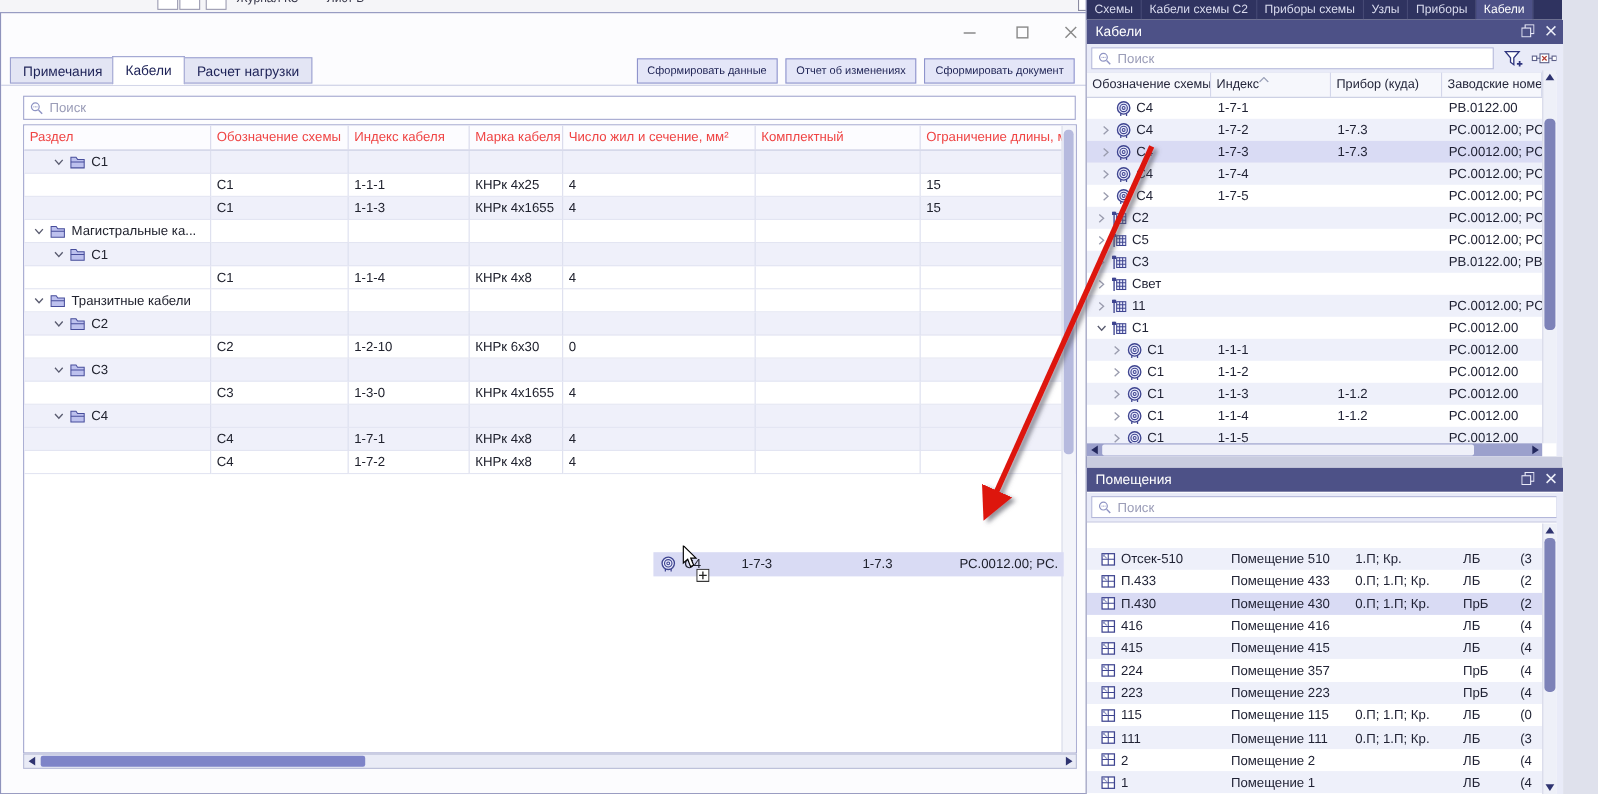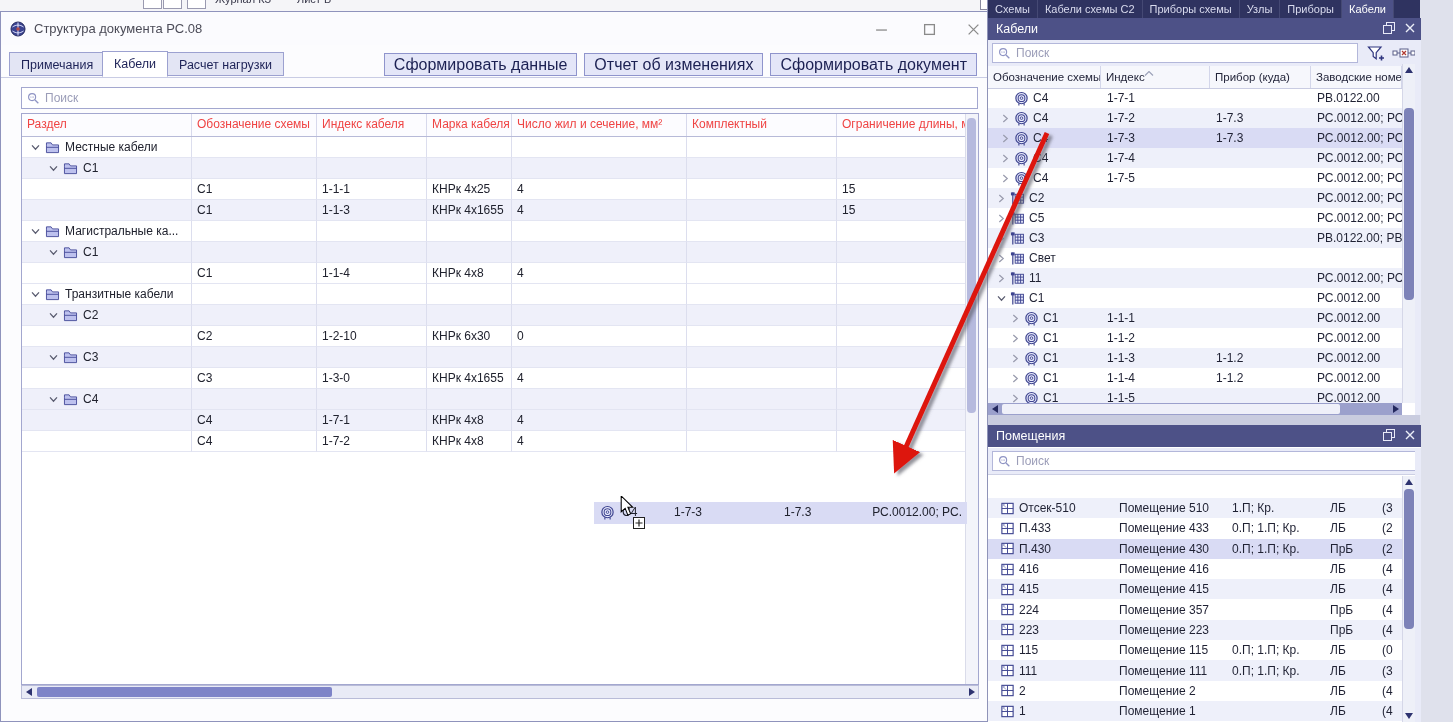--- a/index.html
+++ b/index.html
@@ -38,21 +38,21 @@
                 display:flex;align-items:center;padding-left:9px;gap:8px;}
   .dlg-title{font-size:13px;color:#4c4c58;}
   .winbtn{position:absolute;top:9px;width:17px;height:16px;display:flex;align-items:center;justify-content:center;}
   .winbtn.min{left:872px;} .winbtn.max{left:920px;} .winbtn.cls{left:964px;}
 
   .dlg-tabbar{position:absolute;left:0;top:39px;right:0;height:26px;border-bottom:1px solid #c9cce4;}
   .dlg-tab{position:absolute;top:1px;height:24px;line-height:24px;padding:0 11px;font-size:12.5px;
            color:#1d2257;background:#e3e5f4;border:1px solid #9ca1d0;box-sizing:border-box;}
   .dlg-tab.active{background:#fff;border-bottom:1px solid #fff;height:26px;top:0;z-index:2;}
   .dlg-actions{position:absolute;top:41px;right:24px;display:flex;gap:7px;}
-  .dlg-actions .btn{height:23px;line-height:21px;padding:0 9px;font-size:16px;color:#1c2153;
+  .dlg-actions .btn{height:23px;line-height:21px;padding:0 9px;font-size:10px;color:#1c2153;
       background:#e4e6f8;border:1px solid #8f94cc;box-sizing:border-box;}
 
   .dlg-search{position:absolute;left:20px;top:75px;width:957px;height:22px;background:#fff;
       border:1px solid #a3a7cf;box-sizing:border-box;display:flex;align-items:center;gap:5px;padding-left:5px;}
   .ph{font-size:12px;color:#9b9db8;}
 
   .doc-table{position:absolute;left:20px;top:101px;width:958px;height:572px;background:#fff;
       border:1px solid #a3a7cf;box-sizing:border-box;overflow:hidden;}
   .dgrid{display:grid;grid-template-columns:170px 125px 110px 85px 175px 150px minmax(0,1fr);}
   .doc-head{height:22px;background:#fcfcff;border-bottom:1px solid #b7bad8;}
@@ -143,30 +143,20 @@
   <div class="bg-corner" style="left:980px;"></div>
   <div class="bg-corner x" style="left:994px;"></div>
 </div>
 
 <div class="app-vscroll">
   <div class="arr"></div>
   <div class="thumb"></div>
 </div>
 
 <div class="dialog">
-  <div class="dlg-titlebar">
-    <span class="icn">
-        <svg width="16" height="16" viewBox="0 0 16 16">
-          <circle cx="8" cy="8" r="7" fill="#3b4390" stroke="#23285e"></circle>
-          <path d="M2.5,6 C6,3.5 10,3.5 13.5,6 M2.5,10 C6,12.5 10,12.5 13.5,10 M8,1.5 v13" stroke="#dfe3ff" stroke-width="1" fill="none"></path>
-          <circle cx="8" cy="8" r="1.8" fill="#b24a4a"></circle>
-        </svg>
-      </span>
-    <span class="dlg-title">Структура документа РС.08</span>
-  </div>
   <span class="winbtn min">
       <svg width="13" height="13" viewBox="0 0 12 12">
         <line x1="1" y1="6.5" x2="11" y2="6.5" stroke="#8a8a8a" stroke-width="1.2"></line>
       </svg>
     </span>
   <span class="winbtn max">
       <svg width="13" height="13" viewBox="0 0 12 12">
         <rect x="1.5" y="1.5" width="9" height="9" fill="none" stroke="#8a8a8a" stroke-width="1.2"></rect>
       </svg>
     </span>
@@ -204,42 +194,20 @@
     <div class="dgrid doc-head" id="doc-head">
         <div class="hcell">Раздел</div>
         <div class="hcell">Обозначение схемы</div>
         <div class="hcell">Индекс кабеля</div>
         <div class="hcell">Марка кабеля</div>
         <div class="hcell">Число жил и сечение, мм²</div>
         <div class="hcell">Комплектный</div>
         <div class="hcell">Ограничение длины, м</div>
       </div>
     <div id="doc-body">
-        <div class="dgrid drow">
-          <div class="dcell tree" style="padding-left: 8px;">
-            <span class="exp">
-              <svg width="9" height="7" viewBox="0 0 10 8">
-                <path d="M1,1.5 L5,6 L9,1.5" fill="none" stroke="#5a5c70" stroke-width="1.4"></path>
-              </svg>
-            </span>
-            <span class="icn ">
-              <svg width="15" height="13" viewBox="0 0 16 14">
-                <path d="M1.5,4.5 L1.5,2 L6.5,2 L8,4.2 L14.5,4.2 L14.5,12.5 L1.5,12.5 Z" fill="#bdc1ee" stroke="#474d9b"></path>
-                <line x1="1.5" y1="6.8" x2="14.5" y2="6.8" stroke="#474d9b"></line>
-              </svg>
-            </span>
-            <span class="lbl">Местные кабели</span>
-          </div>
-          <div class="dcell"></div>
-          <div class="dcell"></div>
-          <div class="dcell"></div>
-          <div class="dcell"></div>
-          <div class="dcell"></div>
-          <div class="dcell"></div>
-        </div>
         <div class="dgrid drow shade">
           <div class="dcell tree" style="padding-left: 26px;">
             <span class="exp">
               <svg width="9" height="7" viewBox="0 0 10 8">
                 <path d="M1,1.5 L5,6 L9,1.5" fill="none" stroke="#5a5c70" stroke-width="1.4"></path>
               </svg>
             </span>
             <span class="icn ">
               <svg width="15" height="13" viewBox="0 0 16 14">
                 <path d="M1.5,4.5 L1.5,2 L6.5,2 L8,4.2 L14.5,4.2 L14.5,12.5 L1.5,12.5 Z" fill="#bdc1ee" stroke="#474d9b"></path>

